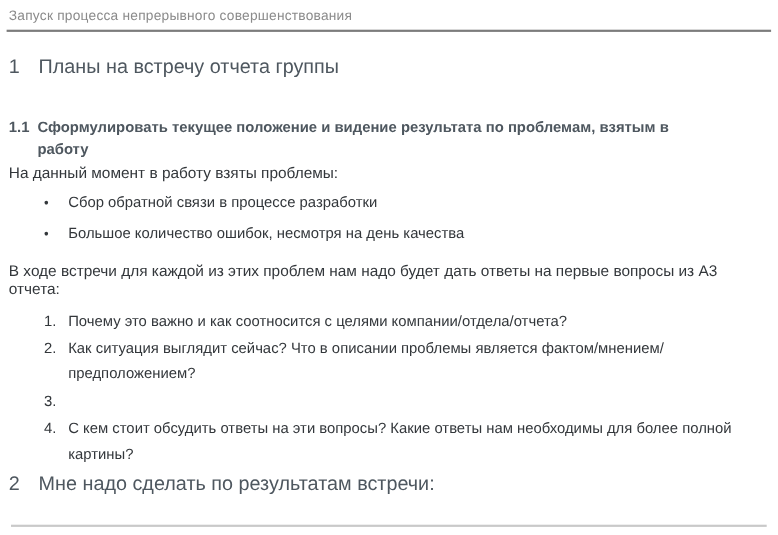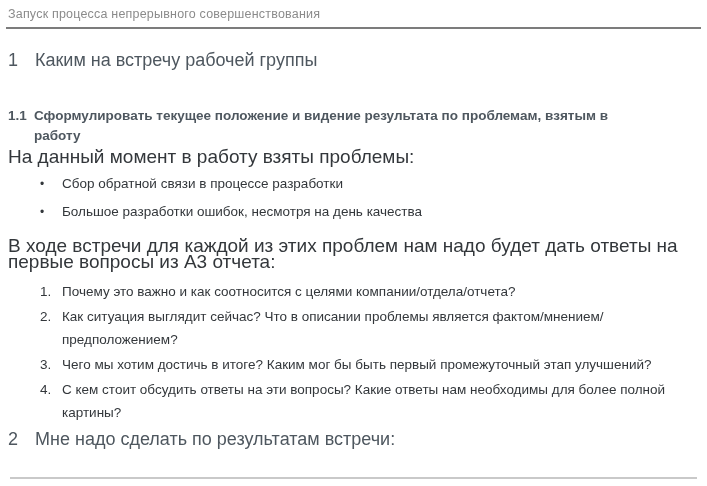--- a/index.html
+++ b/index.html
@@ -43,21 +43,21 @@
     margin-top: 34px;
     font-size: 13.5px;
     line-height: 20px;
     font-weight: 700;
     color: #4e575f;
   }
   .h-sub .h-num { flex: 0 0 26px; }
   .h-sub .h-text { max-width: 606px; }
 
   .para {
-    font-size: 19px;
+    font-size: 14px;
     line-height: 16px;
     margin-top: 3px;
   }
   .para.questions-intro { margin-top: 18px; }
 
   
   .bullet-list { margin-top: 11px; }
   .bullet-item {
     display: flex;
     font-size: 13.5px;
@@ -99,55 +99,54 @@
 </head>
 <body>
 
 <div class="page">
 
   <div class="doc-header">Запуск процесса непрерывного совершенствования</div>
   <hr class="header-rule">
 
   <div class="h-top">
     <span class="h-num">1</span>
-    <span class="h-text">Каким на встречу рабочей группы</span>
+    <span class="h-text">Планы на встречу отчета группы</span>
   </div>
 
   <div class="h-sub">
     <span class="h-num">1.1</span>
     <span class="h-text">Сформулировать текущее положение и видение результата по проблемам, взятым в работу</span>
   </div>
 
   <div class="para">На данный момент в работу взяты проблемы:</div>
 
   <div class="bullet-list">
     <div class="bullet-item">
       <span class="marker">•</span>
       <span>Сбор обратной связи в процессе разработки</span>
     </div>
     <div class="bullet-item">
       <span class="marker">•</span>
-      <span>Большое разработки ошибок, несмотря на день качества</span>
+      <span>Большое количество ошибок, несмотря на день качества</span>
     </div>
   </div>
 
   <div class="para questions-intro">В ходе встречи для каждой из этих проблем нам надо будет дать ответы на первые вопросы из А3 отчета:</div>
 
   <div class="num-list">
     <div class="num-item">
       <span class="marker">1.</span>
       <span class="q-text">Почему это важно и как соотносится с целями компании/отдела/отчета?</span>
     </div>
     <div class="num-item">
       <span class="marker">2.</span>
       <span class="q-text">Как ситуация выглядит сейчас? Что в описании проблемы является фактом/мнением/предположением?</span>
     </div>
     <div class="num-item">
       <span class="marker">3.</span>
-      <span class="q-text">Чего мы хотим достичь в итоге? Каким мог бы быть первый промежуточный этап улучшений?</span>
     </div>
     <div class="num-item">
       <span class="marker">4.</span>
       <span class="q-text">С кем стоит обсудить ответы на эти вопросы? Какие ответы нам необходимы для более полной картины?</span>
     </div>
   </div>
 
   <div class="h-top section-2">
     <span class="h-num">2</span>
     <span class="h-text">Мне надо сделать по результатам встречи:</span>

